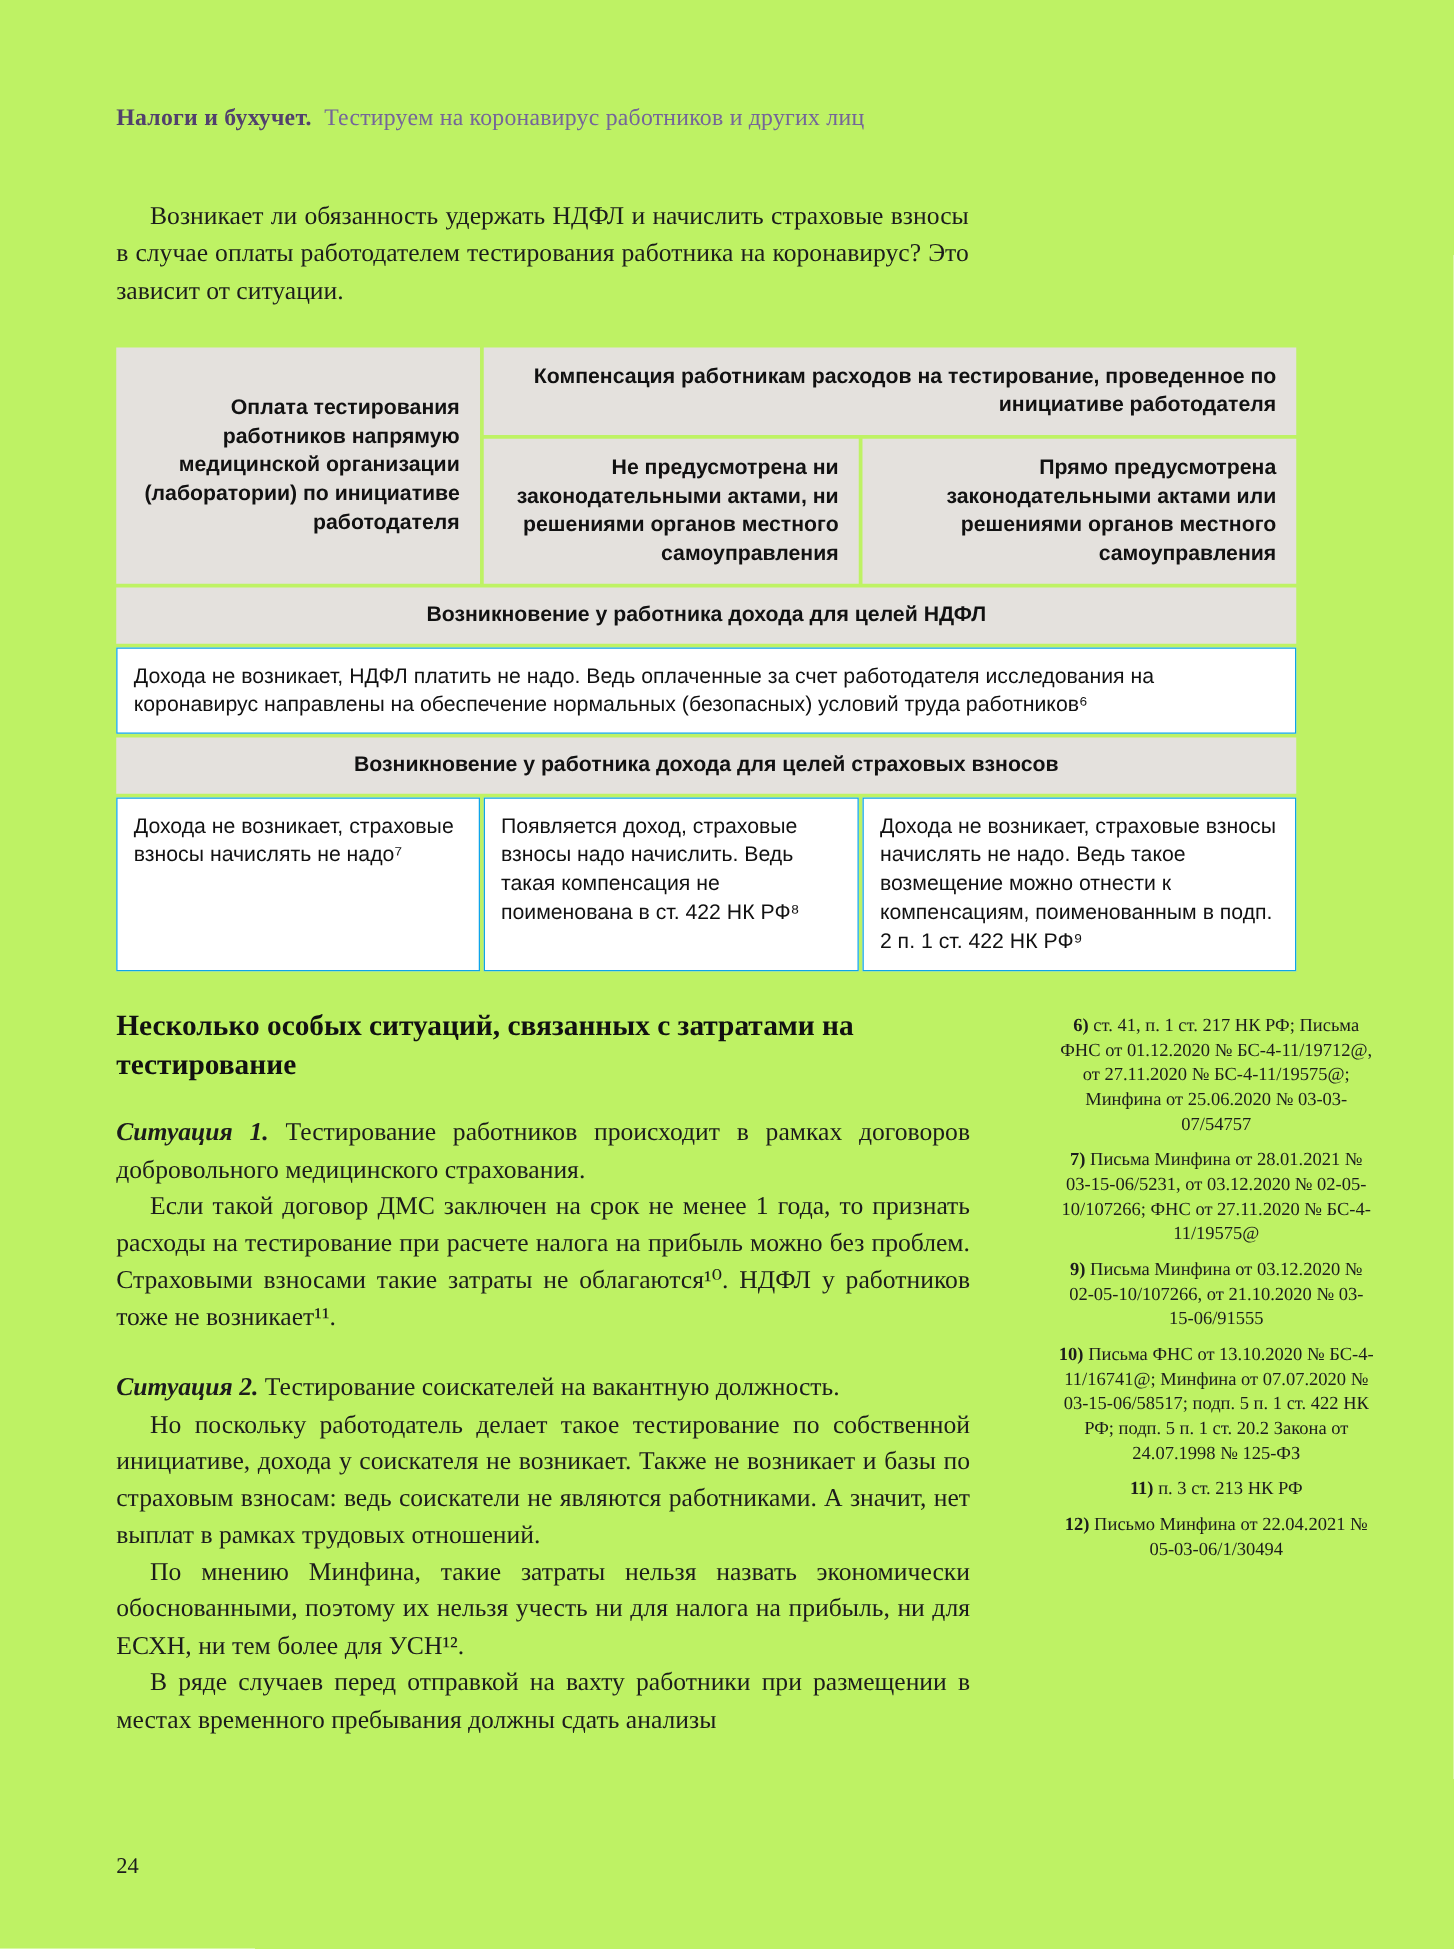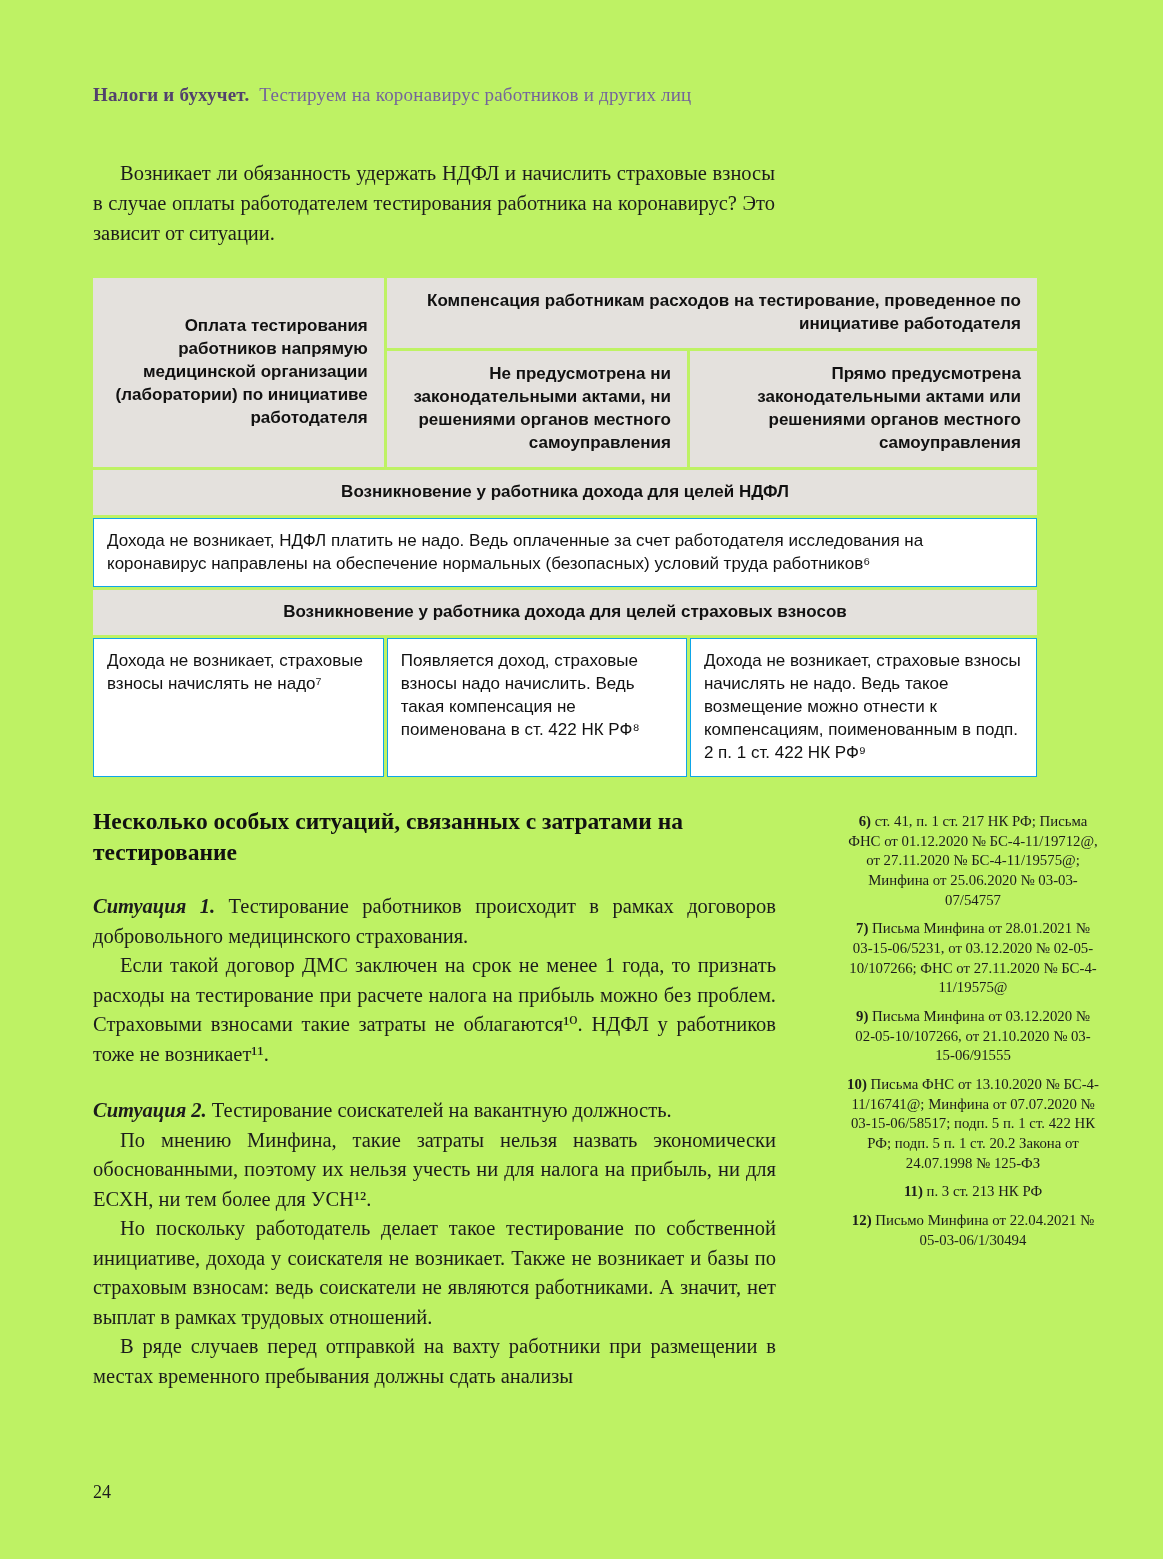--- a/index.html
+++ b/index.html
@@ -163,22 +163,22 @@
     </tbody>
   </table>
 
   <div class="main-col">
     <h2>Несколько особых ситуаций, связанных с затратами на тестирование</h2>
 
     <p class="situation first"><span class="sit-label">Ситуация 1.</span> <span>Тестирование работников происходит в рамках договоров добровольного медицинского страхования.</span></p>
     <p class="indent">Если такой договор ДМС заключен на срок не менее 1 года, то признать расходы на тестирование при расчете налога на прибыль можно без проблем. Страховыми взносами такие затраты не облагаются¹⁰. НДФЛ у работников тоже не возникает¹¹.</p>
 
     <p class="situation"><span class="sit-label">Ситуация 2.</span> <span>Тестирование соискателей на вакантную должность.</span></p>
+    <p class="indent">Но поскольку работодатель делает такое тестирование по собственной инициативе, дохода у соискателя не возникает. Также не возникает и базы по страховым взносам: ведь соискатели не являются работниками. А значит, нет выплат в рамках трудовых отношений.</p>
     <p class="indent">По мнению Минфина, такие затраты нельзя назвать экономически обоснованными, поэтому их нельзя учесть ни для налога на прибыль, ни для ЕСХН, ни тем более для УСН¹².</p>
-    <p class="indent">Но поскольку работодатель делает такое тестирование по собственной инициативе, дохода у соискателя не возникает. Также не возникает и базы по страховым взносам: ведь соискатели не являются работниками. А значит, нет выплат в рамках трудовых отношений.</p>
 
     <p class="indent">В ряде случаев перед отправкой на вахту работники при размещении в местах временного пребывания должны сдать анализы</p>
   </div>
 
   <aside class="footnotes">
     <div class="fn"><span class="fn-num">6)</span> <span>ст. 41, п. 1 ст. 217 НК РФ; Письма ФНС от 01.12.2020 № БС-4-11/19712@, от 27.11.2020 № БС-4-11/19575@; Минфина от 25.06.2020 № 03-03-07/54757</span></div>
     <div class="fn"><span class="fn-num">7)</span> <span>Письма Минфина от 28.01.2021 № 03-15-06/5231, от 03.12.2020 № 02-05-10/107266; ФНС от 27.11.2020 № БС-4-11/19575@</span></div>
     <div class="fn"><span class="fn-num">9)</span> <span>Письма Минфина от 03.12.2020 № 02-05-10/107266, от 21.10.2020 № 03-15-06/91555</span></div>
     <div class="fn"><span class="fn-num">10)</span> <span>Письма ФНС от 13.10.2020 № БС-4-11/16741@; Минфина от 07.07.2020 № 03-15-06/58517; подп. 5 п. 1 ст. 422 НК РФ; подп. 5 п. 1 ст. 20.2 Закона от 24.07.1998 № 125-ФЗ</span></div>
     <div class="fn"><span class="fn-num">11)</span> <span>п. 3 ст. 213 НК РФ</span></div>

